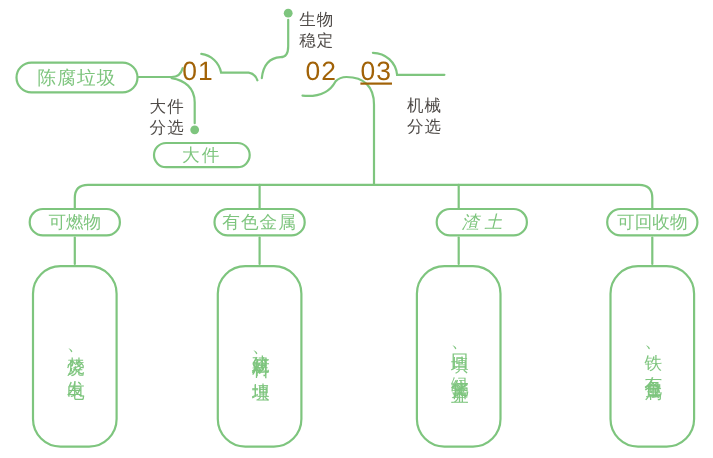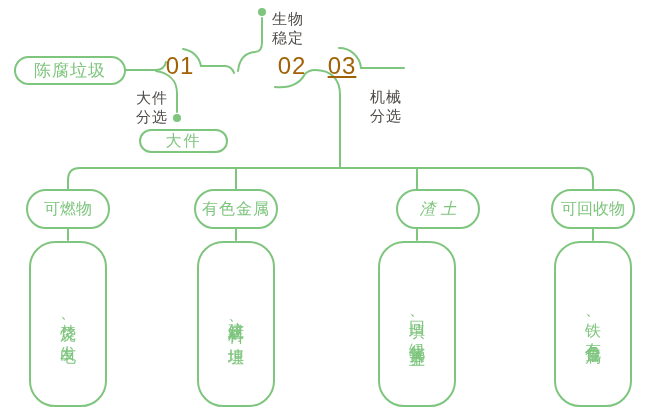--- a/index.html
+++ b/index.html
@@ -15,21 +15,21 @@
     position:absolute;
     border:2px solid #7ec57e;
     border-radius:999px;
     color:#7ec57e;
     display:flex;align-items:center;justify-content:center;
     box-sizing:border-box;
     background:#ffffff;
   }
   .pill-source{left:14px;top:56px;width:112px;height:29px;font-size:17px;letter-spacing:1px;}
   .pill-large{left:139px;top:129px;width:89px;height:24px;font-size:16px;letter-spacing:2px;}
-  .pill-cat{top:189px;height:40px;width:84px;font-size:16px;}
+  .pill-cat{top:189px;height:26px;width:84px;font-size:16px;}
   .pill-cat.c1{left:26px;}
   .pill-cat.c2{left:194px;letter-spacing:1px;}
   .pill-cat.c3{left:396px;letter-spacing:5px;text-indent:5px;font-style:italic;}
   .pill-cat.c4{left:551px;}
   .step-num{
     position:absolute;top:50px;width:40px;
     color:#a16207;font-size:24px;font-weight:300;
     text-align:center;letter-spacing:1px;line-height:32px;
   }
   .n1{left:160px;}

